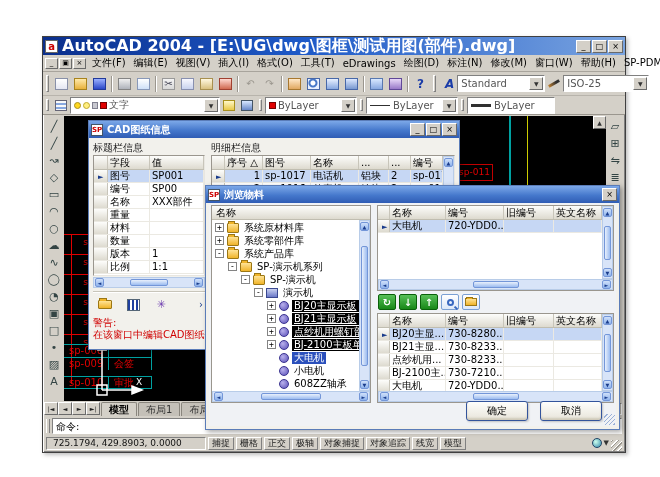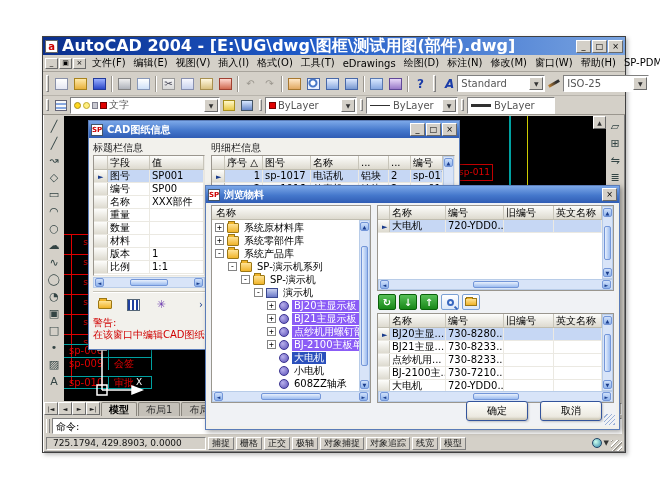--- a/index.html
+++ b/index.html
@@ -148,21 +148,21 @@
 .treelist{flex:1;overflow:hidden;padding-top:1px;}
 .titem{display:flex;align-items:center;height:13px;font-size:10px;white-space:nowrap;color:#000;}
 .exp{width:9px;height:9px;border:1px solid #848484;background:#fff;font-size:8px;line-height:7px;text-align:center;margin-right:2px;flex:none;visibility:hidden;font-family:"DejaVu Sans Mono",monospace;}
 .exp-yes .exp{visibility:visible;}
 .tico{width:12px;height:10px;margin:0 3px 0 1px;position:relative;flex:none;}
 .ic-folder .tico{background:linear-gradient(#ffe396,#f0b429);border:1px solid #9c7714;border-radius:1px;}
 .ic-folder .tico::before{content:"";position:absolute;left:0;top:-3px;width:5px;height:2px;background:#f0b429;border:1px solid #9c7714;border-bottom:none;}
 .ic-machine .tico{background:linear-gradient(#c8d0f0,#6a78c8);border:1px solid #3a4890;}
 .ic-part .tico{width:10px;height:10px;background:radial-gradient(circle at 35% 35%,#b8b0ec,#5a50b8);border-radius:50%;border:1px solid #3a3290;}
 .tlabel{padding:0 2px;line-height:12px;}
-.sel-multi .tlabel{background:#8b5cf6;color:#fff;}
+.sel-multi .tlabel{background:#000000;color:#fff;text-decoration:underline;}
 .sel-focus .tlabel{background:#2b50bc;color:#fff;}
 .rightcol2{position:absolute;left:168px;top:2px;right:2px;height:198px;display:flex;flex-direction:column;}
 .mattable{display:flex;flex-direction:column;border:1px solid #9a968e;background:#fff;}
 .mat-top{height:86px;}
 .mat-bottom{height:90px;}
 .matmid{flex:1;display:flex;overflow:hidden;}
 .matgrid{flex:1;overflow:hidden;}
 .midtools{height:22px;display:flex;align-items:center;gap:3px;padding:2px 1px;}
 .gbtn{width:18px;height:16px;border:1px solid #7aa0d4;border-radius:2px;background:linear-gradient(#ffffff,#dce8f8);display:flex;align-items:center;justify-content:center;font-size:10px;font-weight:bold;color:#1a3c8c;position:relative;}
 .g-green{background:linear-gradient(#58c058,#188818);border-color:#0a600a;color:#fff;}
@@ -538,25 +538,25 @@
         </div><div class="grow">
           <span class="gut"></span>
           <span>名称</span>
           <span>XXX部件</span>
         </div><div class="grow">
           <span class="gut"></span>
           <span>重量</span>
           <span></span>
         </div><div class="grow">
           <span class="gut"></span>
-          <span>数量</span>
+          <span>材料</span>
           <span></span>
         </div><div class="grow">
           <span class="gut"></span>
-          <span>材料</span>
+          <span>数量</span>
           <span></span>
         </div><div class="grow">
           <span class="gut"></span>
           <span>版本</span>
           <span>1</span>
         </div><div class="grow">
           <span class="gut"></span>
           <span>比例</span>
           <span>1:1</span>
         </div></span>

